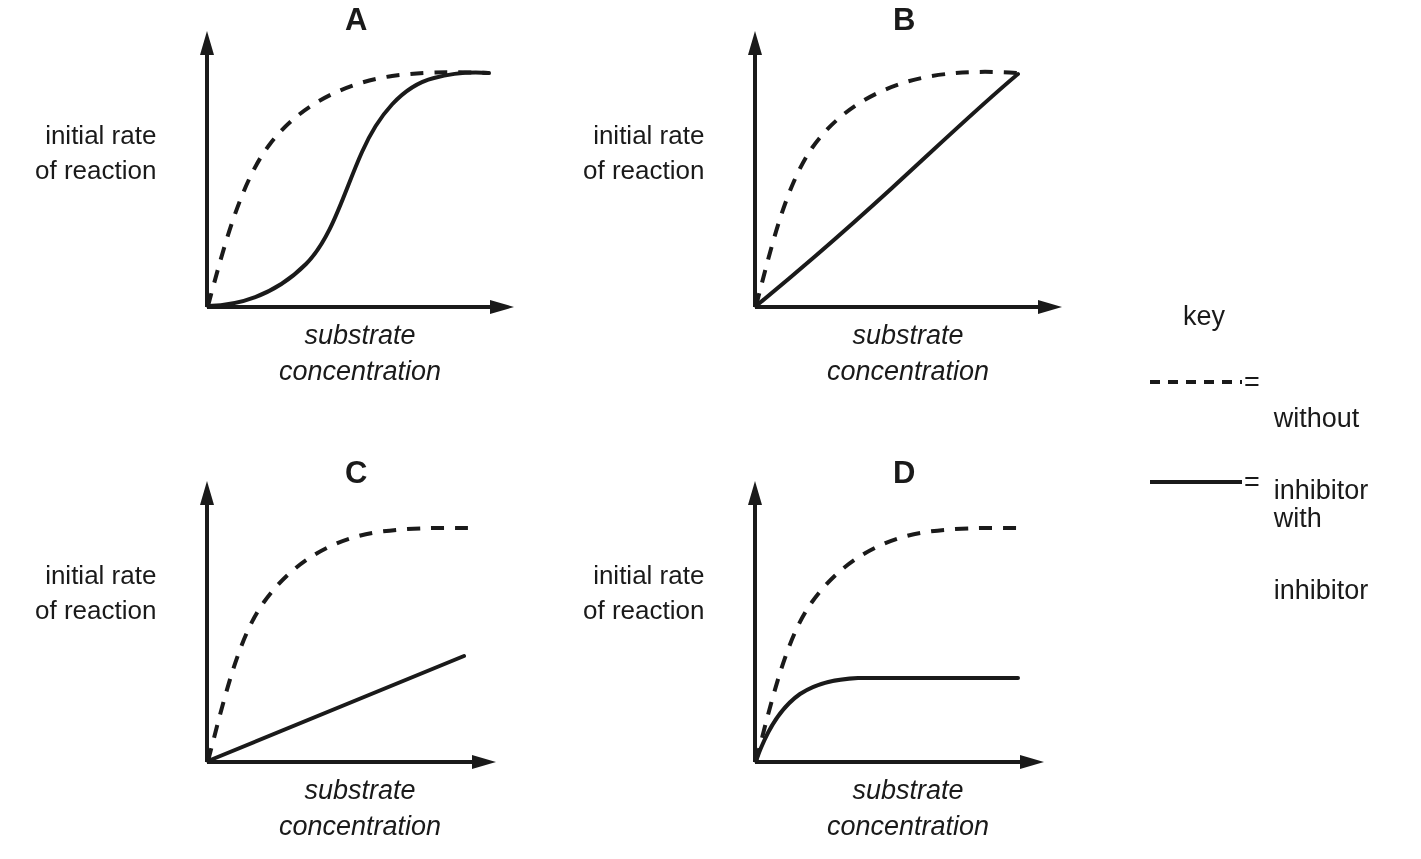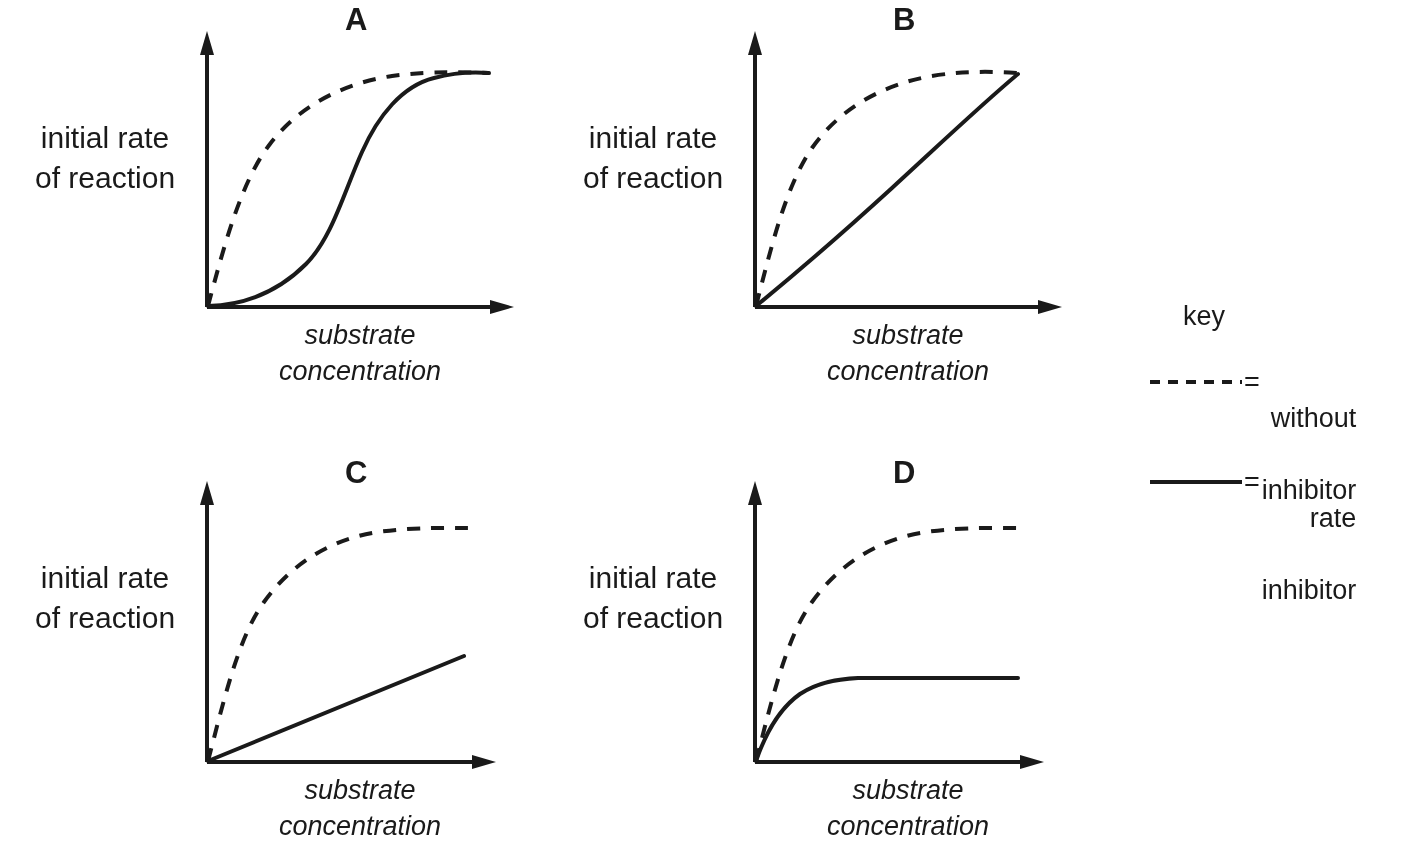--- a/index.html
+++ b/index.html
@@ -28,42 +28,41 @@
   .panel-letter {
     position: absolute;
     font-size: 31px;
     font-weight: bold;
     color: #1a1a1a;
     line-height: 1;
     letter-spacing: 0px;
   }
   .axis-label-y {
     position: absolute;
-    font-size: 30px;
-    line-height: 1.33;
-    color: #1a1a1a;
-    text-align: center;
+    font-size: 26px;
+    line-height: 1.33;
+    color: #1a1a1a;
+    text-align: right;
     white-space: nowrap;
   }
   .axis-label-x {
     position: absolute;
     font-size: 27px;
     line-height: 1.33;
     color: #1a1a1a;
     text-align: center;
     white-space: nowrap;
     font-style: italic;
   }
   .plot-svg {
     position: absolute;
     display: block;
   }
   .key-block {
     position: absolute;
-    text-align: right;
   }
   .key-title {
     position: absolute;
     font-size: 27px;
     line-height: 1.2;
     color: #1a1a1a;
   }
   .key-row {
     position: absolute;
     display: flex;
@@ -73,21 +72,21 @@
     width: 96px;
     height: 30px;
     flex: 0 0 96px;
     position: relative;
   }
   .key-swatch svg { display: block; }
   .key-text {
     font-size: 27px;
     line-height: 1.33;
     color: #1a1a1a;
-    margin-left: 2px;
+    margin-left: 14px;
     white-space: pre-line;
   }
   .key-eq {
     font-size: 27px;
     line-height: 1.33;
     color: #1a1a1a;
   }
 </style>
 </head>
 <body>
@@ -234,19 +233,19 @@
     </div>
 
     <div class="key-row" style="left:-2px; top:175px;">
       <span class="key-swatch">
         <svg width="96" height="30" viewBox="0 0 96 30">
           <line x1="2" y1="17" x2="94" y2="17" stroke="#1a1a1a" stroke-width="4" stroke-linecap="butt"></line>
         </svg>
       </span>
       <span class="key-eq">=</span>
       <span class="key-text">
-        <span>rate</span><br>
+        <span>with</span><br>
         <span>inhibitor</span>
       </span>
     </div>
   </div>
 
 </div>
 
 </body></html>

